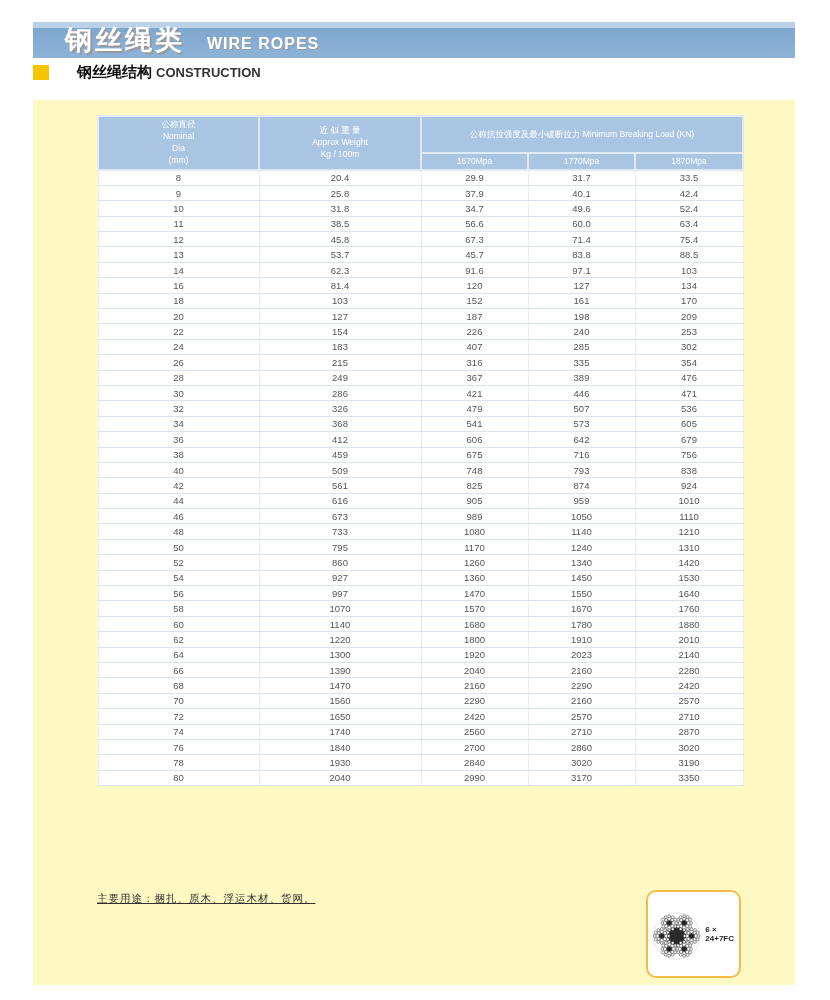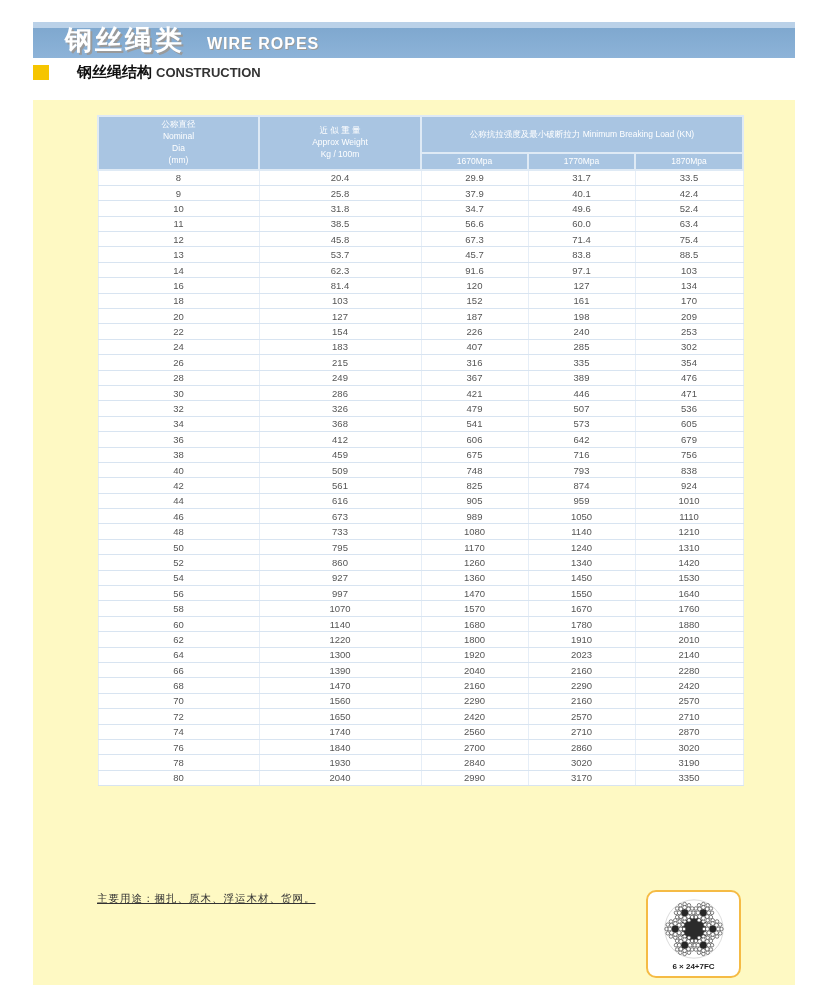--- a/index.html
+++ b/index.html
@@ -47,21 +47,21 @@
     padding:0;
   }
 
   
   .note{ position:absolute; left:64px; top:792px; font-size:10.5px; color:#333333; letter-spacing:1px;text-decoration:underline; }
 
   
   .figure{
     position:absolute; left:613px; top:790px; width:95px; height:88px;
     background:#ffffff; border:2px solid #f5bb45; border-radius:10px;
-    display:flex; flex-direction:column; align-items:center; justify-content:flex-start;
+    display:flex; flex-direction:row; align-items:center; justify-content:flex-start;
   }
   .figure svg{ margin-top:3px; }
   .figure-caption{ font-size:8px; font-weight:bold; color:#222222; margin-top:-1px; }
   .wire{ fill:#ffffff; stroke:#3c3c3c; stroke-width:0.9; }
 </style>
 </head>
 <body>
 
 <div class="banner">
   <span class="banner-zh">钢丝绳类</span>

